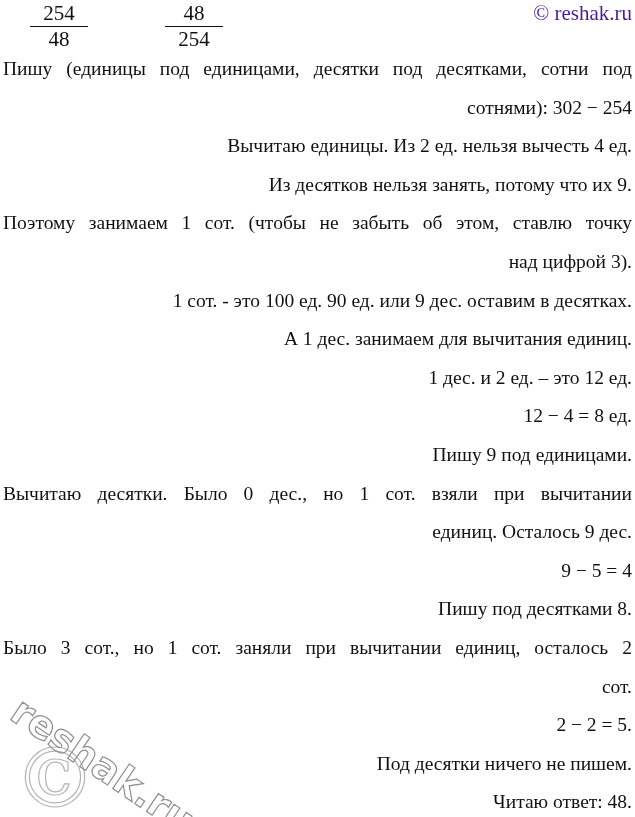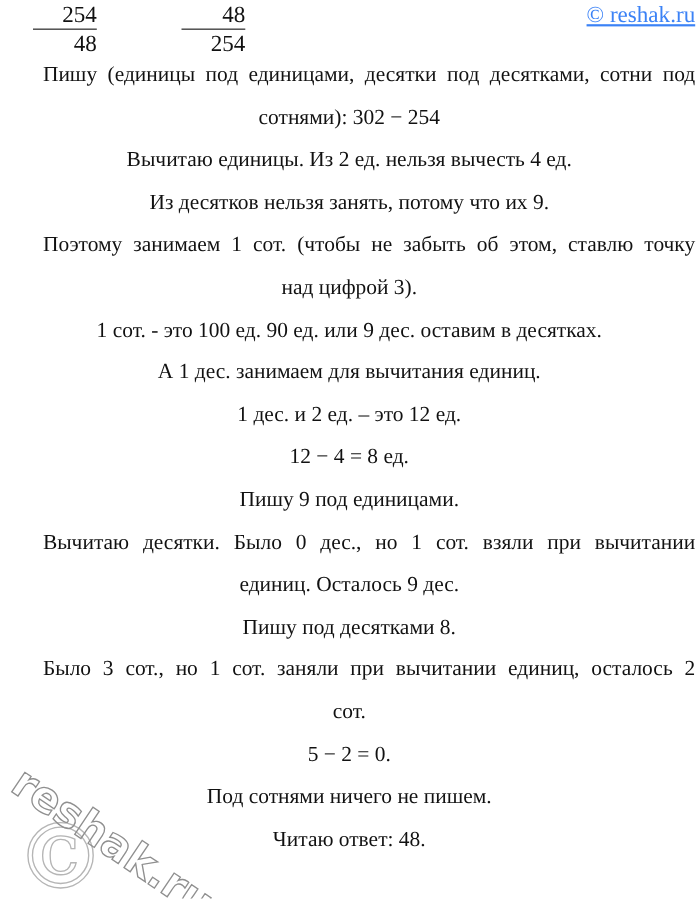--- a/index.html
+++ b/index.html
@@ -15,21 +15,21 @@
     overflow: hidden;
     font-family: "Liberation Serif", serif;
     color: #111111;
   }
 
   
   .fraction {
     position: absolute;
     top: 3px;
     width: 58px;
-    text-align: right;
+    text-align: center;
     font-size: 21px;
     line-height: 21px;
     color: #111111;
   }
   .fraction .num {
     display: block;
     padding-bottom: 2px;
     border-bottom: 1.6px solid #111111;
   }
   .fraction .den {
@@ -39,45 +39,43 @@
   .fraction-1 { left: 30px; }
   .fraction-2 { left: 165px; }
 
   
   .copyright {
     position: absolute;
     top: 1px;
     right: 3px;
     font-size: 21px;
     line-height: 24px;
-    color: #3b82f6;
-    text-decoration: underline;
+    color: #4c1d95;
   }
 
   
   .text-lines {
     position: absolute;
     top: 50px;
     left: 3px;
     width: 629px;
     z-index: 2;
   }
   .line {
     height: 38.6px;
     line-height: 38.6px;
     font-size: 19.5px;
     white-space: nowrap;
-    text-align: center;
+    text-align: right;
   }
   .line.justified {
     white-space: normal;
     text-align: justify;
     text-align-last: justify;
     text-justify: inter-word;
-    margin-left: 36px;
   }
 
   
   .watermark-svg {
     position: absolute;
     left: 0;
     top: 680px;
     width: 230px;
     height: 137px;
     overflow: visible;
@@ -124,21 +122,22 @@
       <div class="line">Из десятков нельзя занять, потому что их 9.</div>
       <div class="line justified">Поэтому занимаем 1 сот. (чтобы не забыть об этом, ставлю точку</div>
       <div class="line">над цифрой 3).</div>
       <div class="line">1 сот. - это 100 ед. 90 ед. или 9 дес. оставим в десятках.</div>
       <div class="line">А 1 дес. занимаем для вычитания единиц.</div>
       <div class="line">1 дес. и 2 ед. – это 12 ед.</div>
       <div class="line">12 − 4 = 8 ед.</div>
       <div class="line">Пишу 9 под единицами.</div>
       <div class="line justified">Вычитаю десятки. Было 0 дес., но 1 сот. взяли при вычитании</div>
       <div class="line">единиц. Осталось 9 дес.</div>
+      <div class="line">9 − 5 = 4</div>
       <div class="line">Пишу под десятками 8.</div>
       <div class="line justified">Было 3 сот., но 1 сот. заняли при вычитании единиц, осталось 2</div>
       <div class="line">сот.</div>
-      <div class="line">5 − 2 = 0.</div>
-      <div class="line">Под сотнями ничего не пишем.</div>
+      <div class="line">2 − 2 = 5.</div>
+      <div class="line">Под десятки ничего не пишем.</div>
       <div class="line">Читаю ответ: 48.</div>
     </div>
 
 </div>
 
 </body></html>

